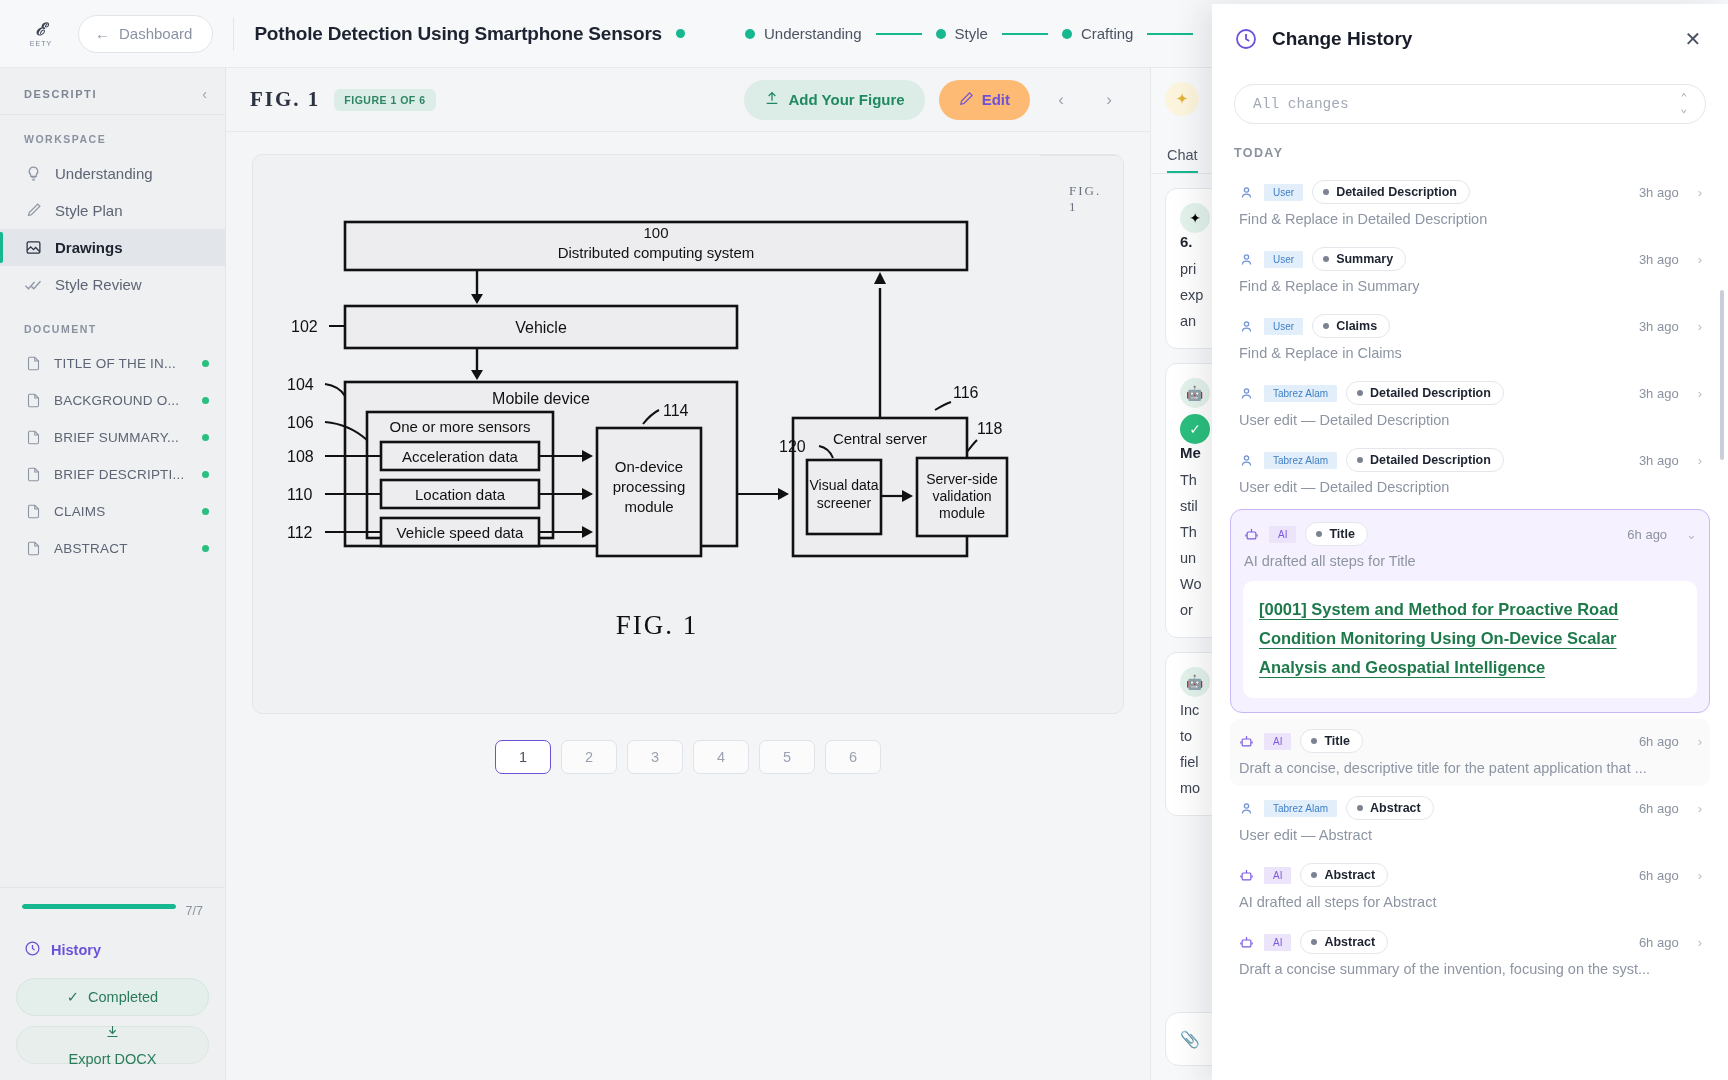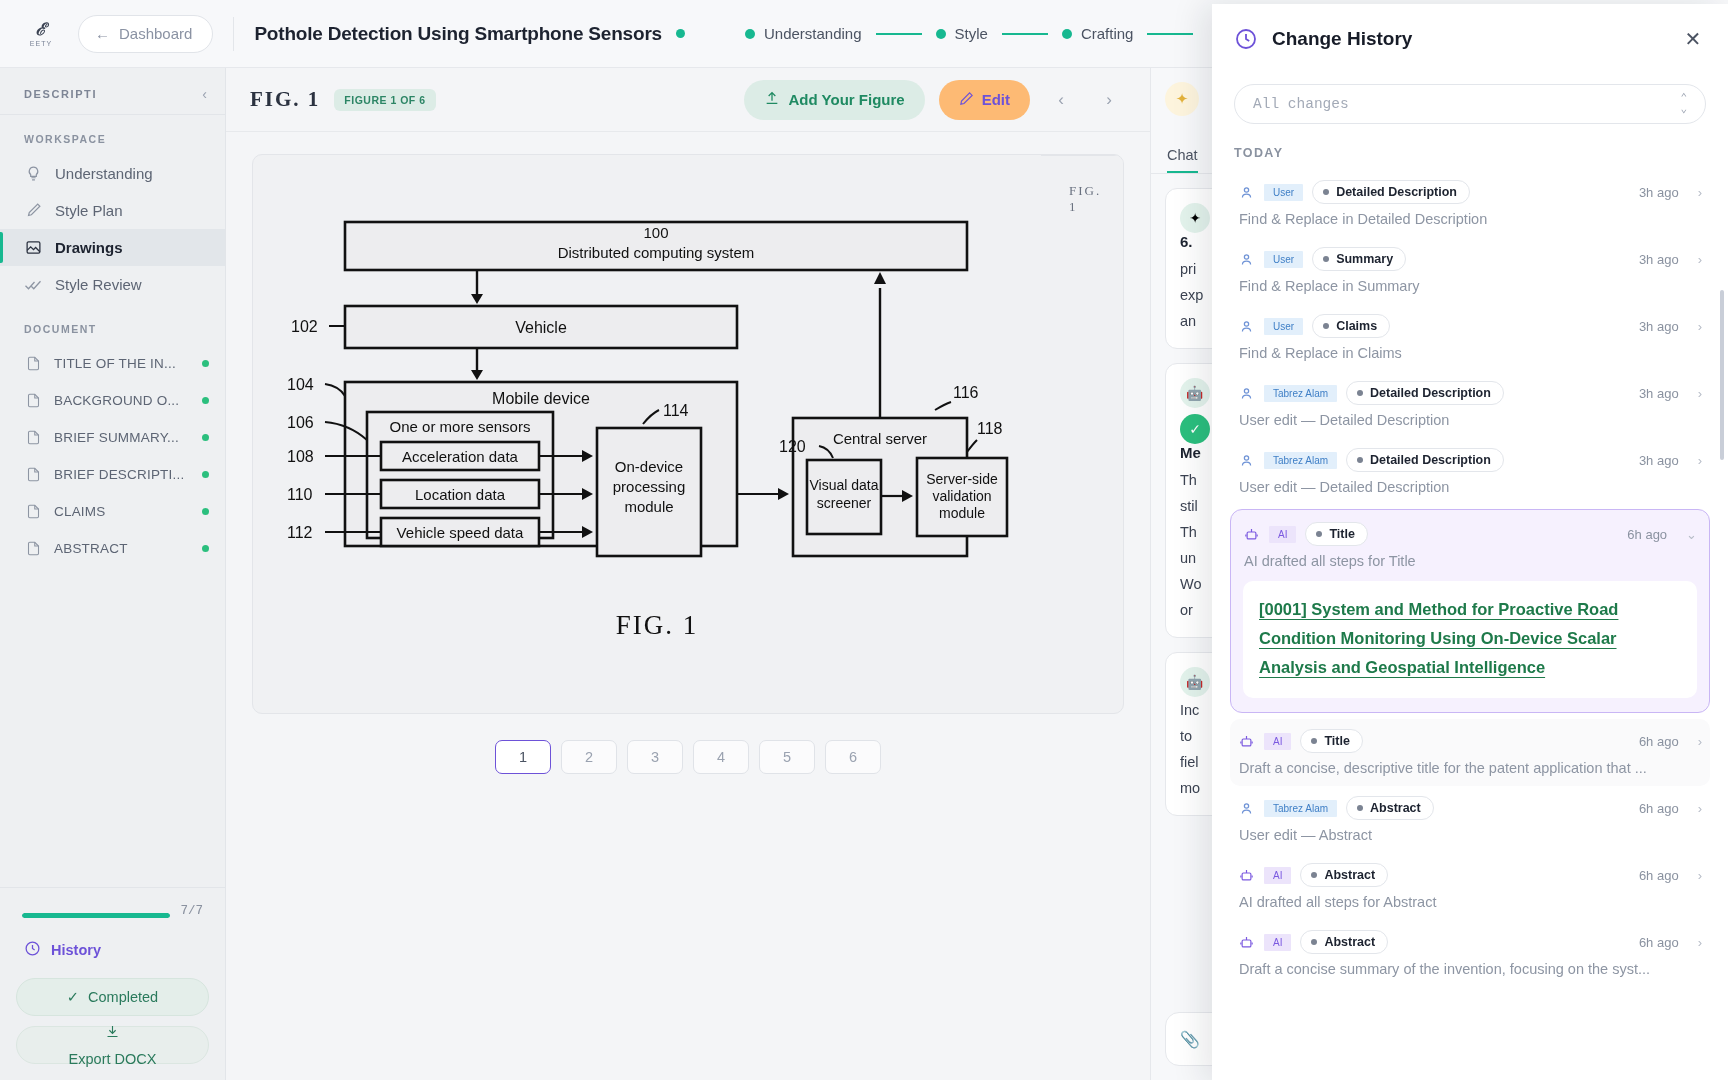--- a/index.html
+++ b/index.html
@@ -61,21 +61,21 @@
   }
   .nav-icon { width:18px; height:18px; display:flex; align-items:center; justify-content:center; color:#8d95a3; }
   .doc-item {
     display:flex; align-items:center; gap: 12px; height: 37px;
     padding: 0 16px 0 24px; color:#5d6574; font-size: 13.5px; letter-spacing: .2px;
   }
   .doc-item .dname { flex:1; white-space: nowrap; overflow: hidden; }
   .doc-item .ddot { width:7px; height:7px; border-radius:50%; background:#2bbf7e; }
   .sb-bottom { margin-top:auto; padding: 0 16px 16px 16px; }
   .sb-bottom .line { height:1px; background:#e2e5e9; margin: 0 -16px 16px -16px; }
-  .prog-row { display:flex; align-items:flex-end; gap:10px; padding: 0 6px 14px 6px; font-family: Liberation Mono, monospace; }
+  .prog-row { display:flex; align-items:flex-start; gap:10px; padding: 0 6px 14px 6px; }
   .prog-track { flex:1; height:5px; border-radius:3px; background:#d7dbe0; overflow:hidden; }
   .prog-fill { height:100%; width:100%; background:#17b890; border-radius:3px; }
   .prog-txt { font-size: 12.5px; color:#8a92a0; }
   .hist-row { display:flex; align-items:center; gap:10px; padding: 8px 8px; color:#6d52d8;
               font-weight:700; font-size:14.5px; }
   .pill-btn {
     display:flex; align-items:center; justify-content:center; gap:9px;
     height: 38px; border-radius: 19px; font-size: 14.5px; margin-top: 10px;
   }
   .btn-completed { background:#e4eeea; color:#2a7a5c; border:1px solid #d6e5de; }

